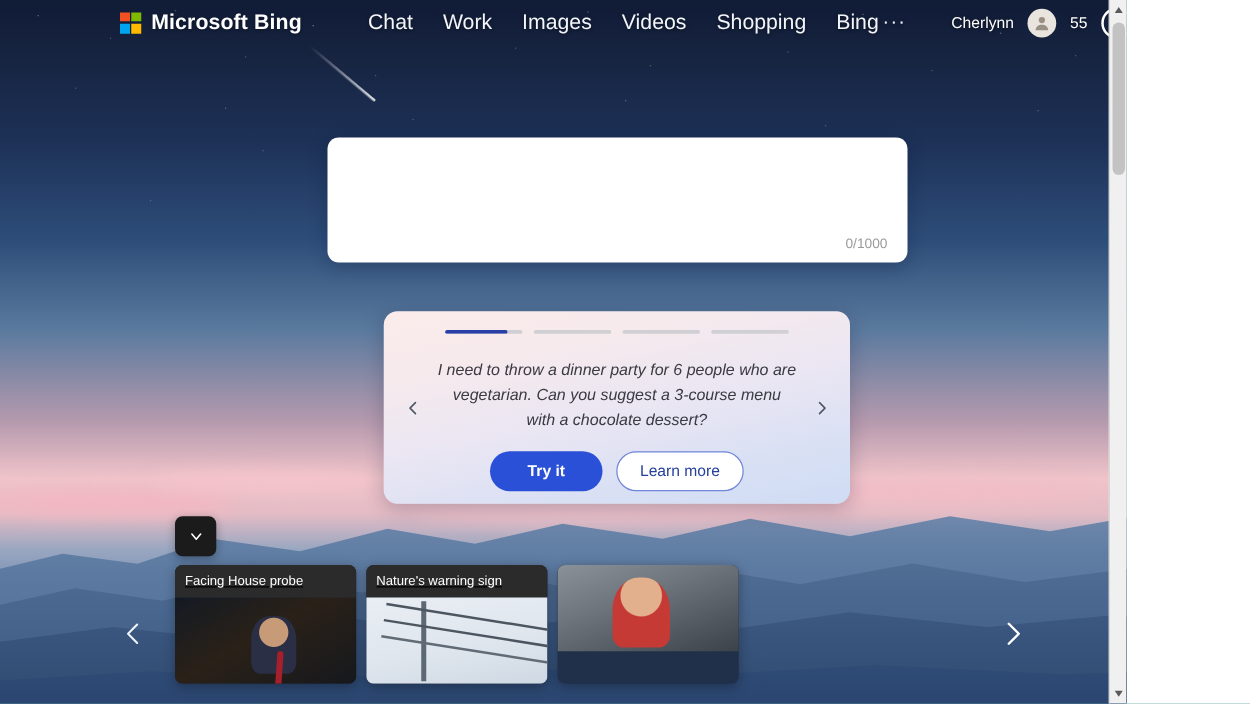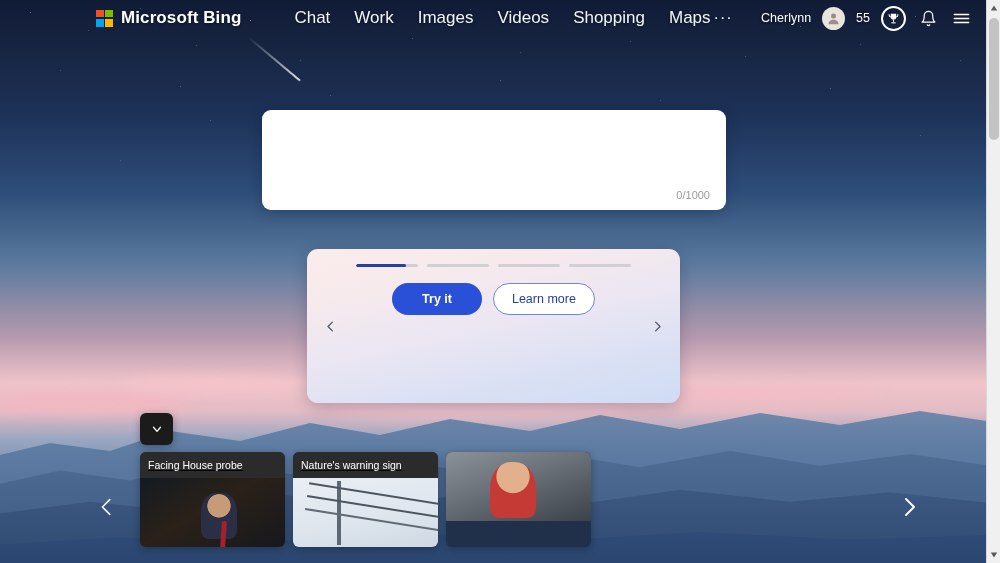--- a/index.html
+++ b/index.html
@@ -6,21 +6,21 @@
 
   html, body {
     width: 1000px;
     height: 563px;
     overflow: hidden;
     font-family: "Liberation Sans", sans-serif;
   }
 
   #page {
     position: relative;
-    width: 1000px;
+    width: 901px;
     height: 563px;
     overflow: hidden;
     background: #0f766e;
   }
   .bg-sky2 {
     position: absolute;
     inset: 0;
     background: linear-gradient(to bottom,
       #101b36 0%,
       #16233f 7%,
@@ -353,21 +353,21 @@
       </div>
       <div class="brand-name">Microsoft Bing</div>
     </div>
 
     <nav class="nav" id="nav-links">
         <a>Chat</a>
         <a>Work</a>
         <a>Images</a>
         <a>Videos</a>
         <a>Shopping</a>
-        <a>Maps</a>
+        <a>Bing</a>
       </nav>
 
     <div class="nav-more">···</div>
 
     <div class="header-right">
       <span class="user-name">Cherlynn</span>
 
       <div class="avatar">
         <svg width="15" height="15" viewBox="0 0 24 24">
           <circle cx="12" cy="8" r="4" fill="#9a8f85"></circle>
@@ -423,20 +423,21 @@
           <span style="width: 0%; background: rgb(42, 63, 165);"></span>
         </div>
         <div class="promo-bar">
           <span style="width: 0%; background: rgb(42, 63, 165);"></span>
         </div>
         <div class="promo-bar">
           <span style="width: 0%; background: rgb(42, 63, 165);"></span>
         </div>
       </div>
 
+    <div class="promo-text">I need to throw a dinner party for 6 people who are vegetarian. Can you suggest a 3-course menu with a chocolate dessert?</div>
 
     <div class="promo-btns">
       <button class="btn-try">Try it</button>
       <button class="btn-learn">Learn more</button>
     </div>
 
     <div class="promo-arrow right">
       <svg width="15" height="15" viewBox="0 0 24 24" fill="none" stroke="currentColor" stroke-width="2" stroke-linecap="round" stroke-linejoin="round">
         <polyline points="9 5 16 12 9 19"></polyline>
       </svg>

